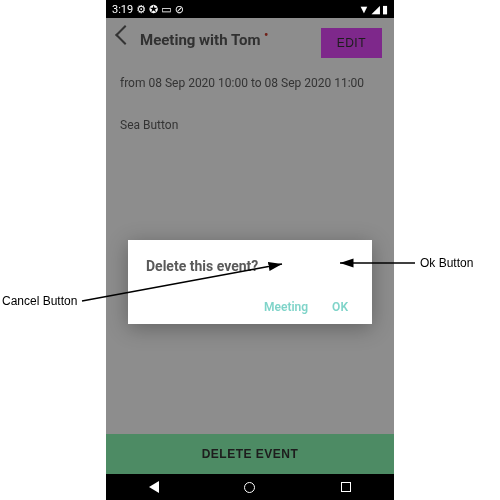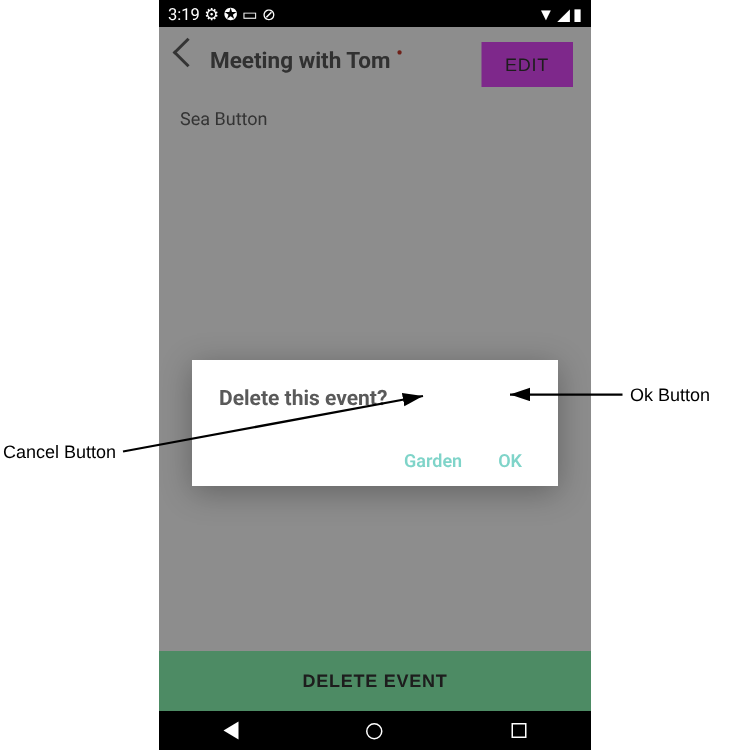--- a/index.html
+++ b/index.html
@@ -175,30 +175,31 @@
   <div class="app">
     <div class="header">
       <div class="back-chev"></div>
       <div class="title">
         <span>Meeting with Tom</span>
         <span class="dot">•</span>
       </div>
       <button class="edit-btn">EDIT</button>
     </div>
     <div class="body">
+      <div class="row1">from 08 Sep 2020 10:00 to 08 Sep 2020 11:00</div>
       <div>Sea Button</div>
     </div>
     <button class="delete-bar">DELETE EVENT</button>
   </div>
 
   <div class="overlay">
     <div class="dialog">
       <div class="dialog-title">Delete this event?</div>
       <div class="dialog-actions">
-        <span>Garden</span>
+        <span>Meeting</span>
         <span>OK</span>
       </div>
     </div>
   </div>
 
   <div class="nav-bar">
     <div class="nav-tri"></div>
     <div class="nav-circ"></div>
     <div class="nav-sq"></div>
   </div>

